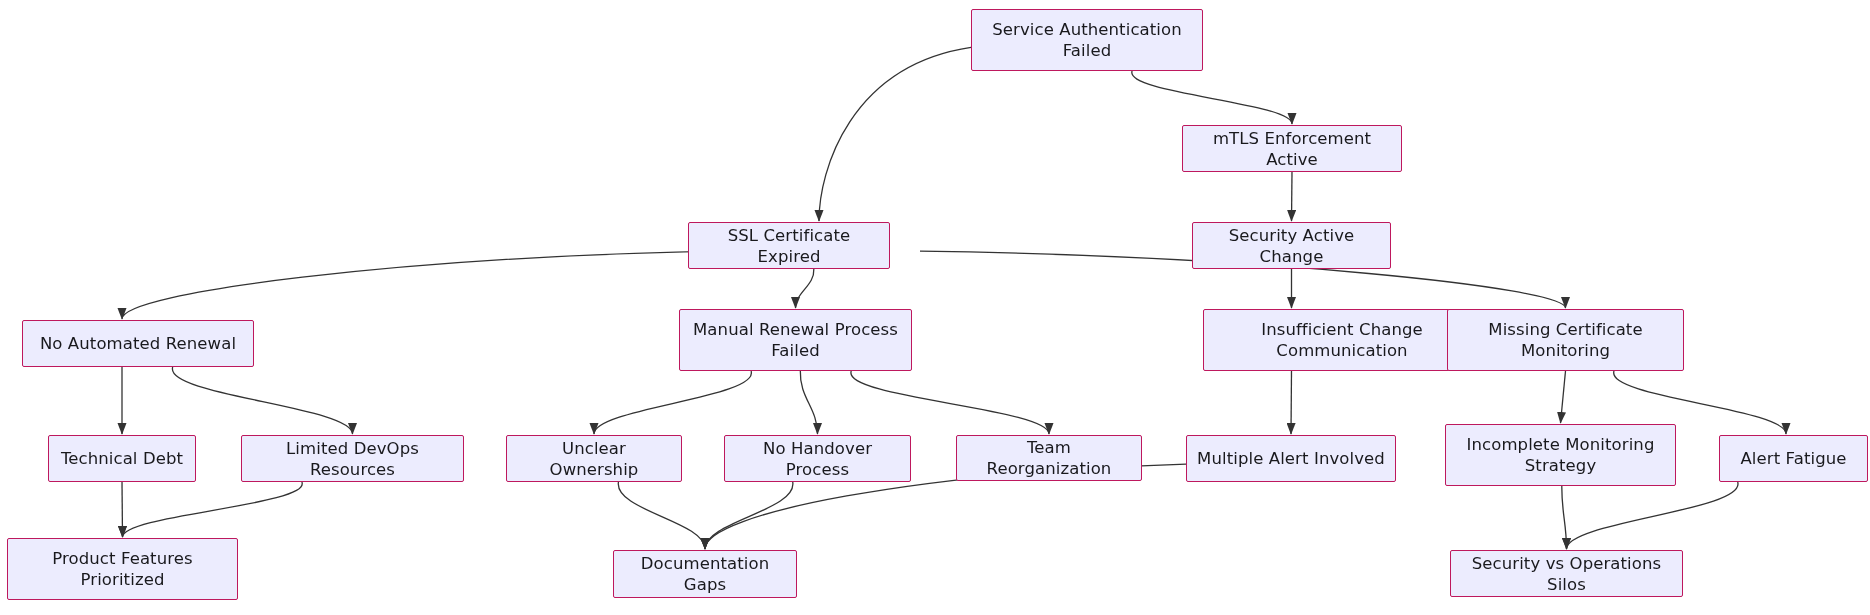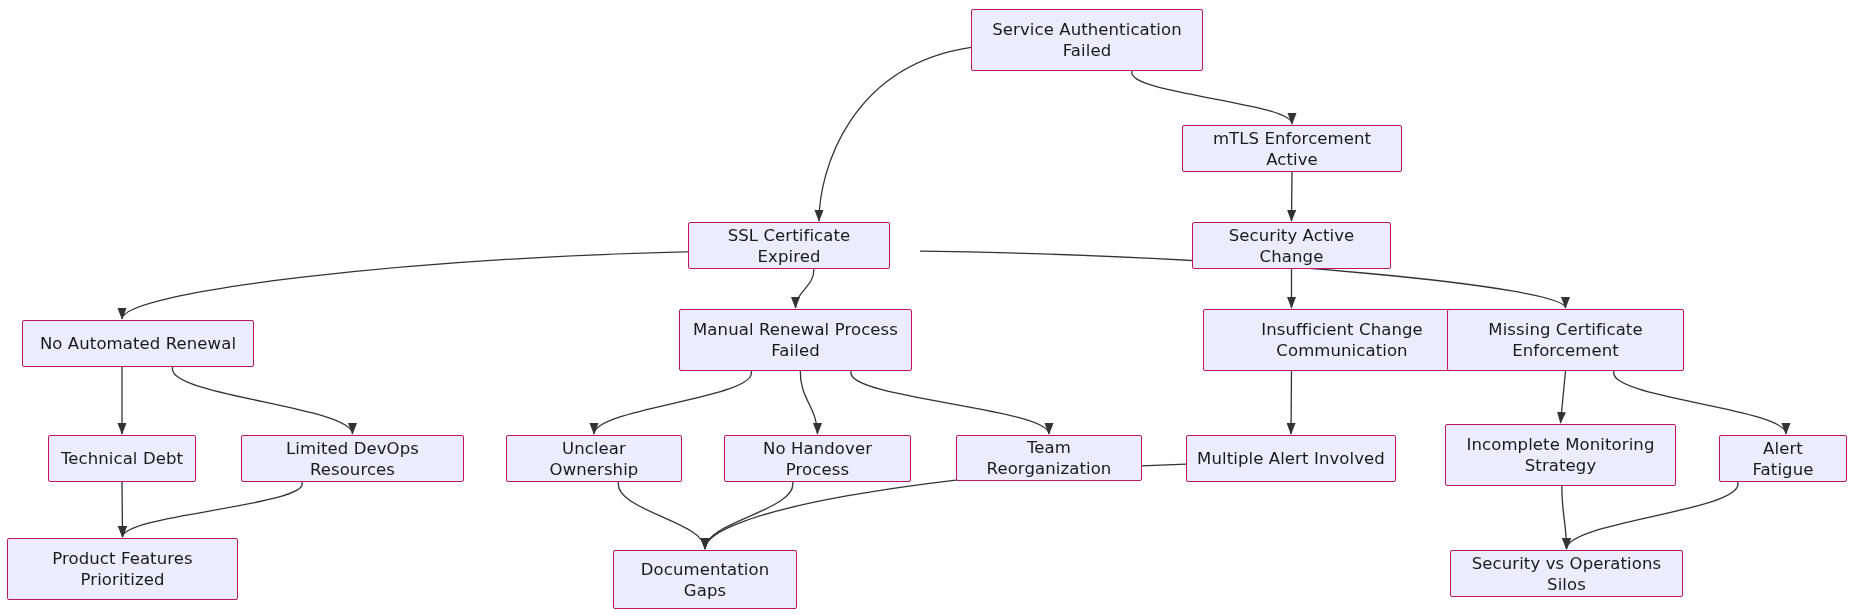--- a/index.html
+++ b/index.html
@@ -96,28 +96,28 @@
 Failed</span></div>
       <div class="fc-node" style="left: 1182px; top: 125px; width: 220px; height: 47px;"><span class="fc-label">mTLS Enforcement Active</span></div>
       <div class="fc-node" style="left: 688px; top: 222px; width: 202px; height: 47px;"><span class="fc-label">SSL Certificate Expired</span></div>
       <div class="fc-node" style="left: 1192px; top: 222px; width: 199px; height: 47px;"><span class="fc-label">Security Active Change</span></div>
       <div class="fc-node" style="left: 22px; top: 320px; width: 232px; height: 47px;"><span class="fc-label">No Automated Renewal</span></div>
       <div class="fc-node" style="left: 679px; top: 309px; width: 233px; height: 62px;"><span class="fc-label">Manual Renewal Process
 Failed</span></div>
       <div class="fc-node" style="left: 1175px; top: 309px; width: 278px; height: 62px; margin-left: 28px;"><span class="fc-label">Insufficient Change
 Communication</span></div>
       <div class="fc-node" style="left: 1447px; top: 309px; width: 237px; height: 62px;"><span class="fc-label">Missing Certificate
-Enforcement</span></div>
+Monitoring</span></div>
       <div class="fc-node" style="left: 48px; top: 435px; width: 148px; height: 47px;"><span class="fc-label">Technical Debt</span></div>
       <div class="fc-node" style="left: 241px; top: 435px; width: 223px; height: 47px;"><span class="fc-label">Limited DevOps Resources</span></div>
       <div class="fc-node" style="left: 506px; top: 435px; width: 176px; height: 47px;"><span class="fc-label">Unclear Ownership</span></div>
       <div class="fc-node" style="left: 724px; top: 435px; width: 187px; height: 47px;"><span class="fc-label">No Handover Process</span></div>
       <div class="fc-node" style="left: 956px; top: 435px; width: 186px; height: 46px;"><span class="fc-label">Team Reorganization</span></div>
       <div class="fc-node" style="left: 1186px; top: 435px; width: 210px; height: 47px;"><span class="fc-label">Multiple Alert Involved</span></div>
       <div class="fc-node" style="left: 1445px; top: 424px; width: 231px; height: 62px; align-items: center;"><span class="fc-label">Incomplete Monitoring
 Strategy</span></div>
-      <div class="fc-node" style="left: 1719px; top: 435px; width: 128px; height: 47px;"><span class="fc-label">Alert Fatigue</span></div>
+      <div class="fc-node" style="left: 1719px; top: 435px; width: 149px; height: 47px;"><span class="fc-label">Alert Fatigue</span></div>
       <div class="fc-node" style="left: 7px; top: 538px; width: 231px; height: 62px;"><span class="fc-label">Product Features
 Prioritized</span></div>
-      <div class="fc-node" style="left: 613px; top: 550px; width: 184px; height: 59px;"><span class="fc-label">Documentation Gaps</span></div>
+      <div class="fc-node" style="left: 613px; top: 550px; width: 184px; height: 48px;"><span class="fc-label">Documentation Gaps</span></div>
       <div class="fc-node" style="left: 1450px; top: 550px; width: 233px; height: 47px;"><span class="fc-label">Security vs Operations Silos</span></div>
     </div>
 </div>
 
 </body></html>

